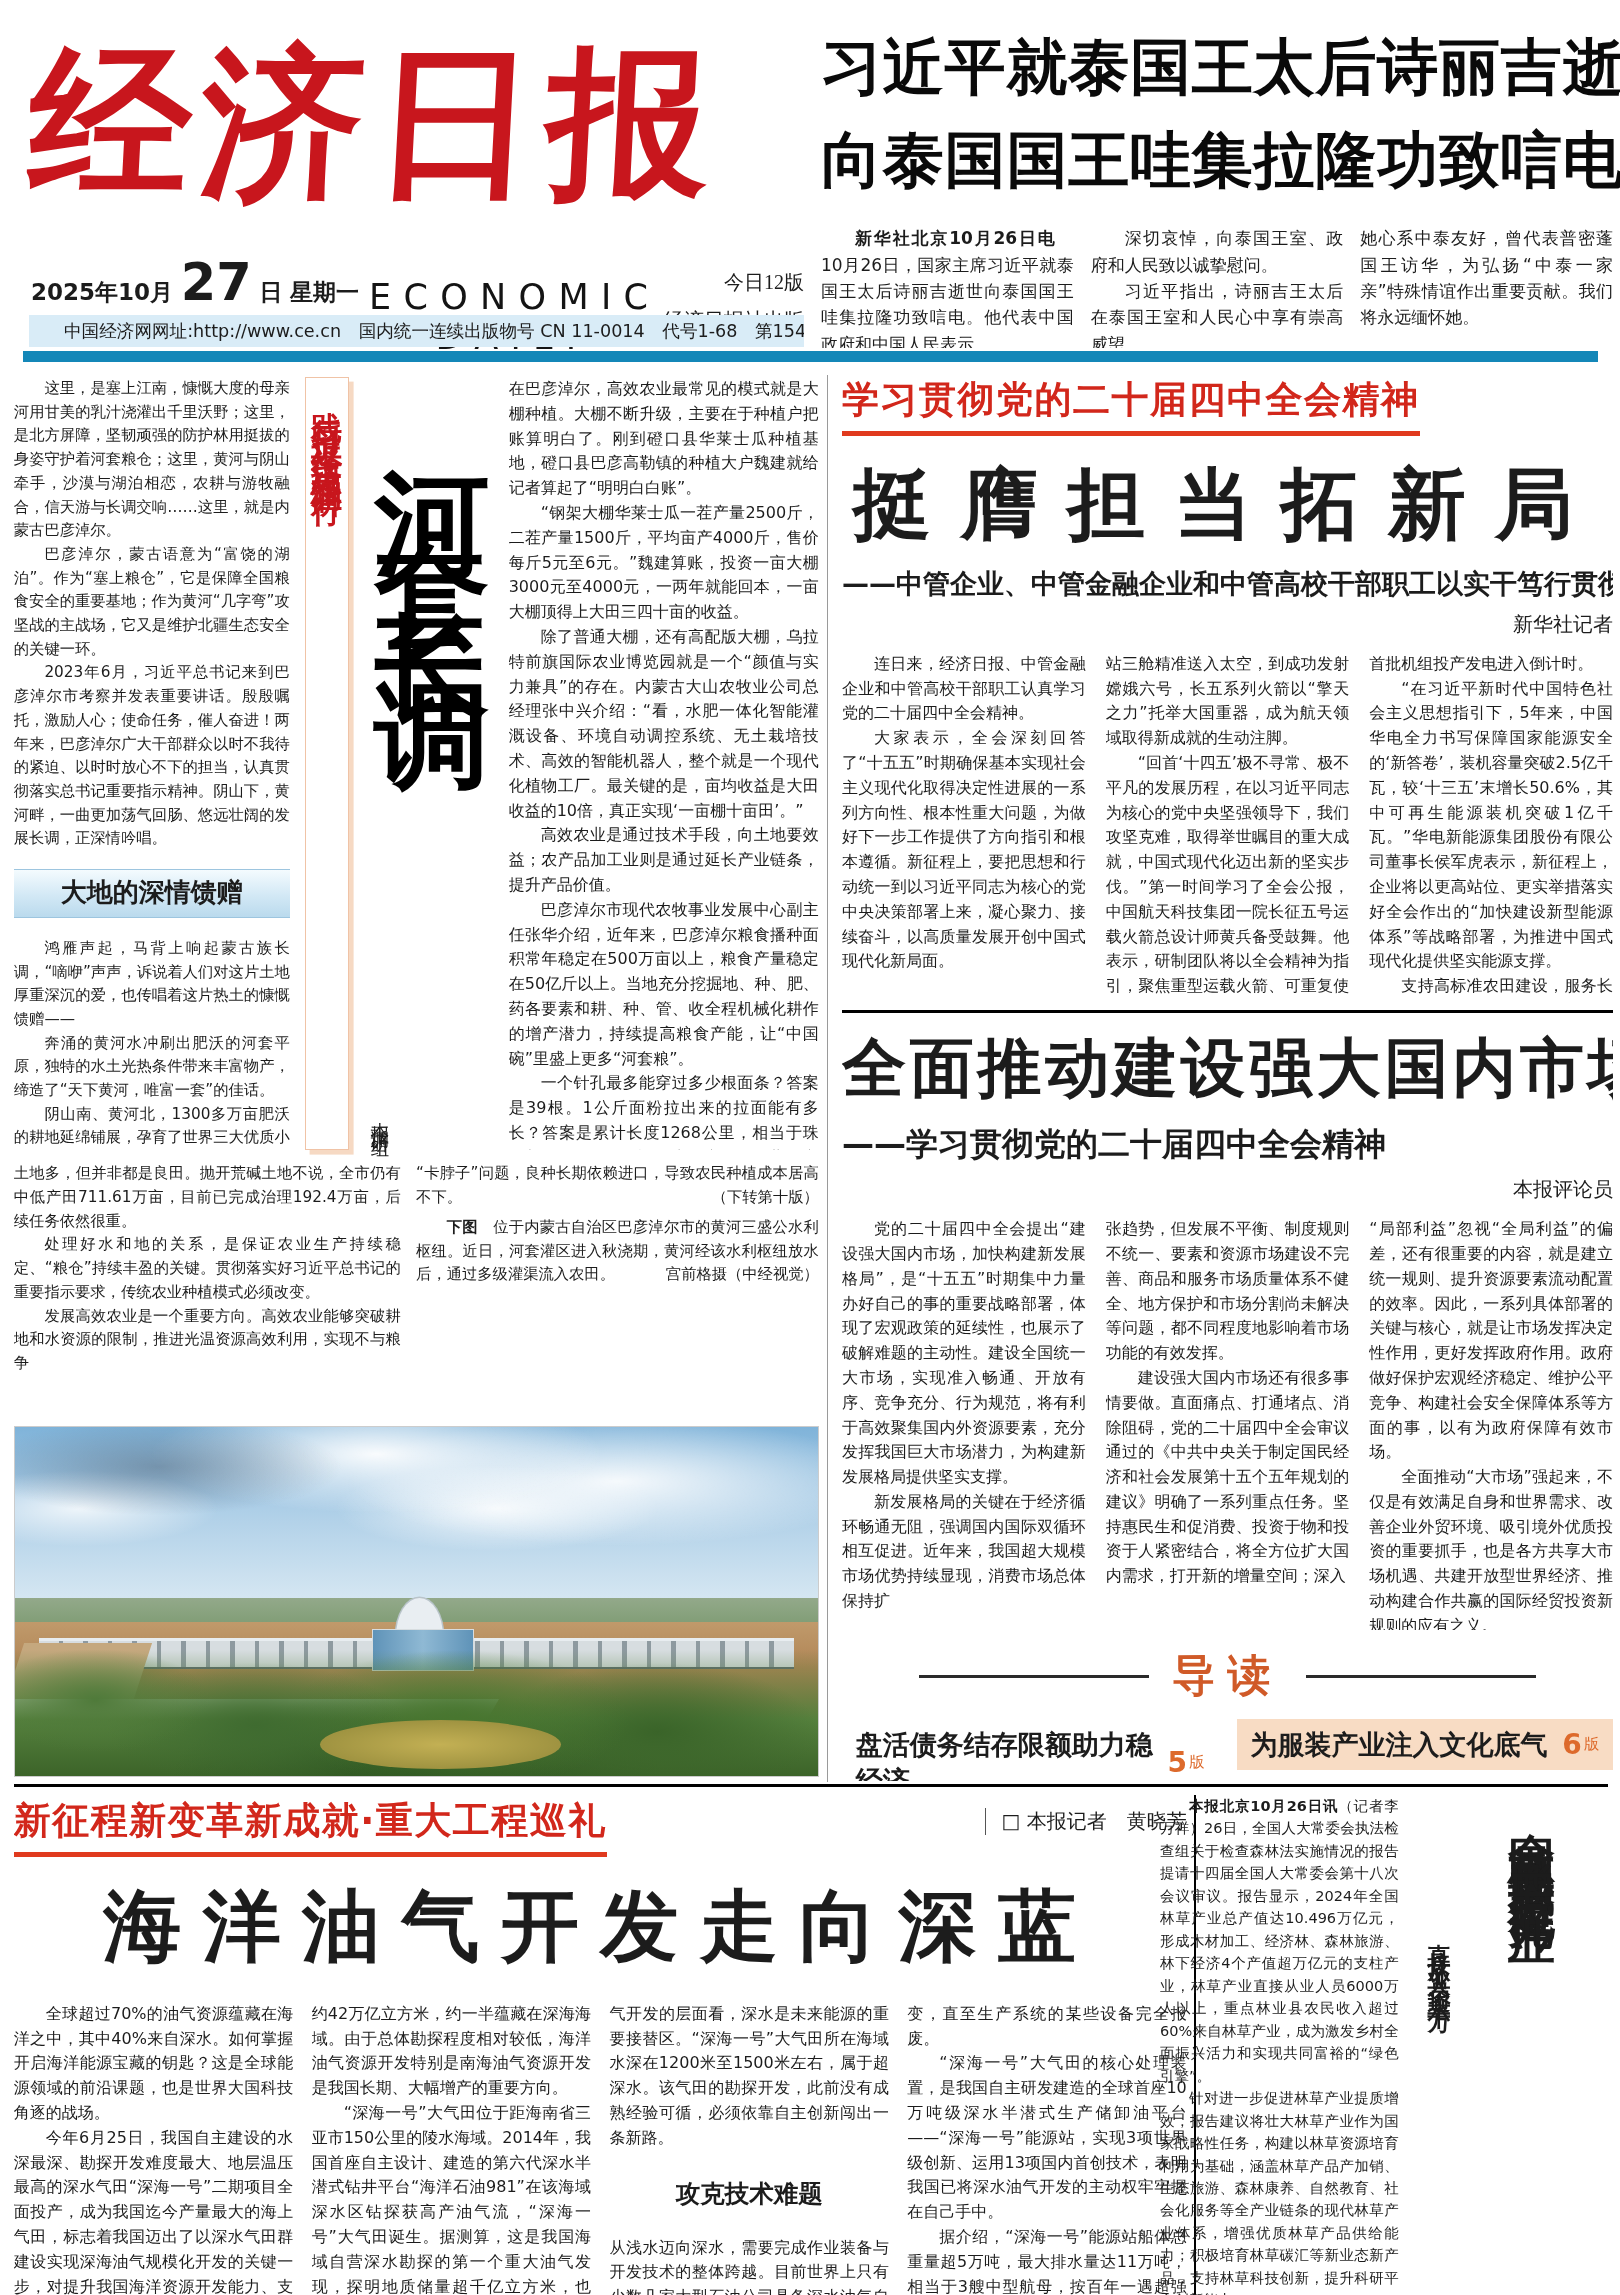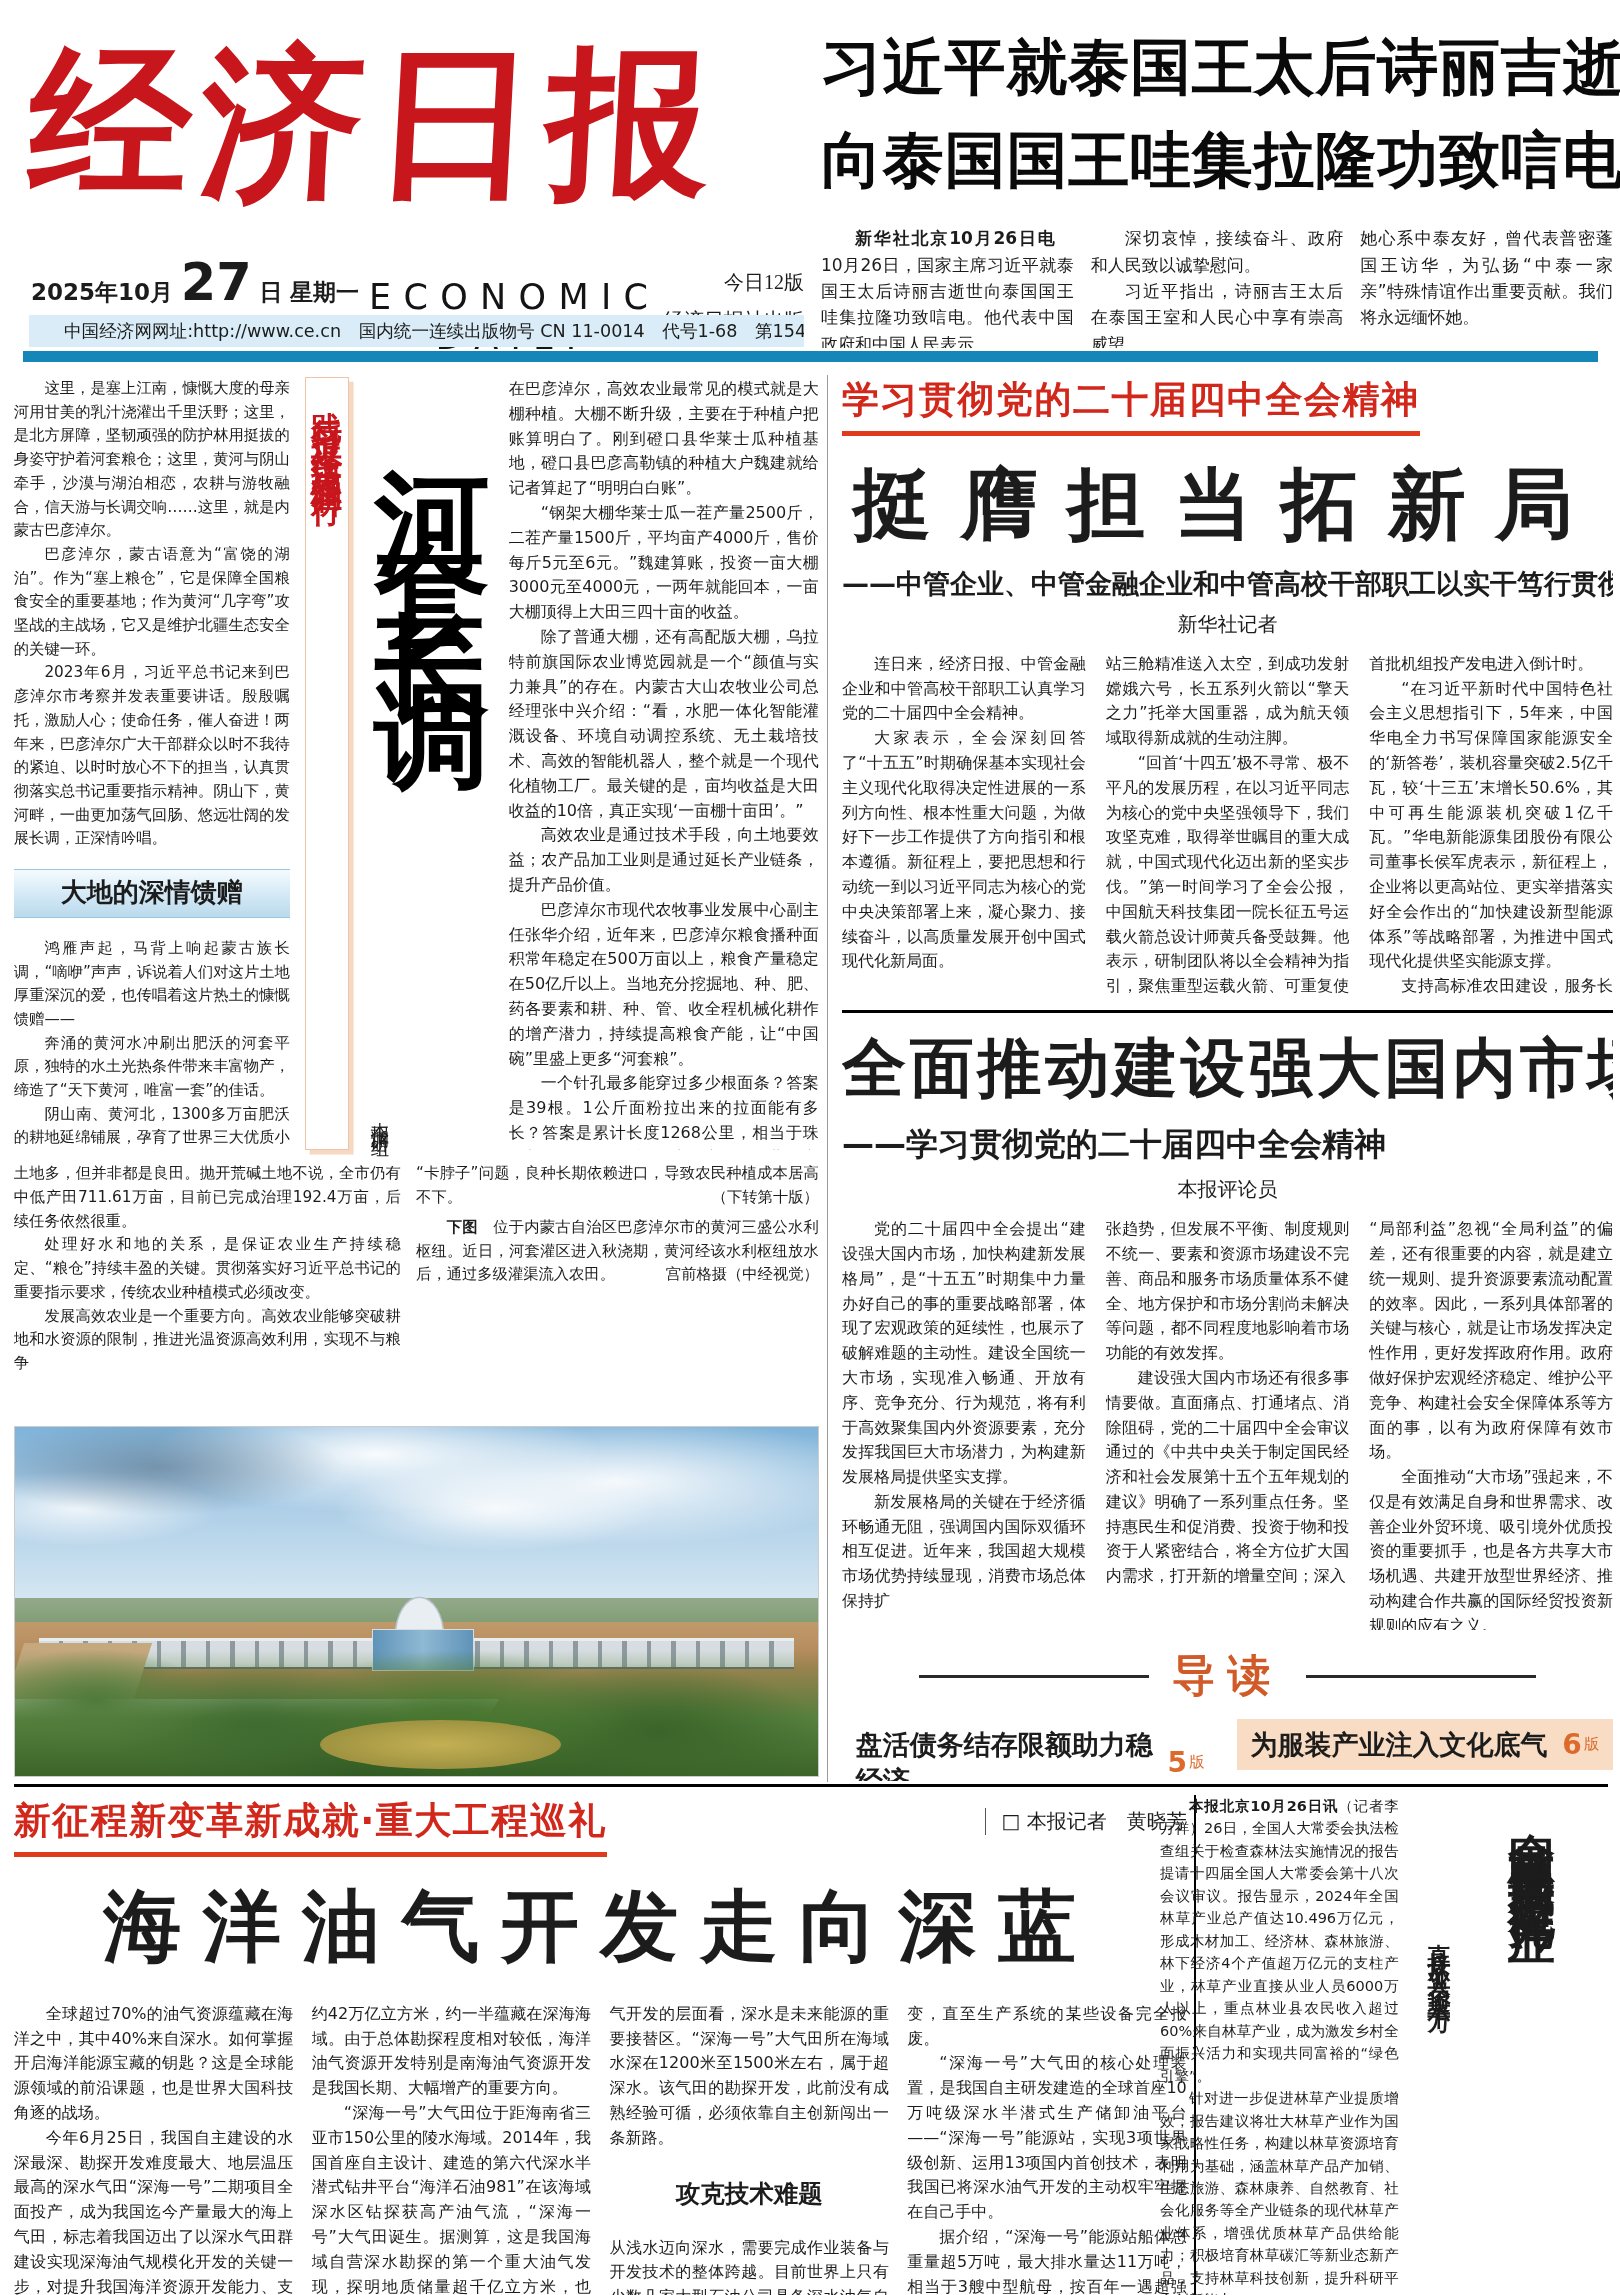--- a/index.html
+++ b/index.html
@@ -95,21 +95,21 @@
        background:radial-gradient(ellipse at center,#c3b054,#9a8f3e 80%);}
   .dirt{position:absolute;left:0;top:62%;width:16%;height:16%;background:#c5a87e;transform:skewX(-18deg);}
 
   
   .rightmid{left:842px;top:375px;width:771px;height:1406px;overflow:hidden;}
   .eyebrow{display:inline-block;font-size:37px;font-weight:900;color:#d2271b;
            border-bottom:5.4px solid #e03a1e;padding-bottom:6.1px;letter-spacing:1.5px;}
   .plenary-hl{margin-top:17px;text-align:center;font-family:"Liberation Serif","DejaVu Serif",serif;
               font-size:78px;font-weight:900;letter-spacing:29px;white-space:nowrap;}
   .plenary-sub{margin-top:7.7px;text-align:center;font-size:27px;font-weight:bold;white-space:nowrap;}
-  .byline-c{margin-top:9.2px;text-align:center;font-size:20px;font-family:"Liberation Serif","DejaVu Serif",serif;}
+  .byline-c{margin-top:9.2px;text-align:right;font-size:20px;font-family:"Liberation Serif","DejaVu Serif",serif;}
   .body3{margin-top:13.8px;display:flex;gap:20px;overflow:hidden;}
   .body3 .col{flex:1;font-size:16px;overflow:hidden;}
   .subhead-c{text-align:center;text-indent:0;font-size:24.5px;font-weight:bold;margin:26px 0;}
   .secrule{margin-top:12.3px;height:3.1px;background:#000;}
   .market-hl{margin-top:12.3px;text-align:center;font-size:64px;font-weight:900;letter-spacing:3.8px;white-space:nowrap;}
   .market-sub{margin-top:10.7px;font-size:32px;font-weight:bold;}
 
   .daodu{margin-top:17px;}
   .daodu .titlerow{display:flex;align-items:center;justify-content:center;gap:23px;}
   .daodu .rule{width:230px;height:3.1px;background:#2a2a2a;}
@@ -164,21 +164,21 @@
   <div class="abs tealbar"></div>
 
   <div class="abs topstory">
     <div class="hl">习近平就泰国王太后诗丽吉逝世</div>
     <div class="hl">向泰国国王哇集拉隆功致唁电</div>
     <div class="cols">
       <div class="col">
         <p><span class="lead">新华社北京10月26日电</span><span>　10月26日，国家主席习近平就泰国王太后诗丽吉逝世向泰国国王哇集拉隆功致唁电。他代表中国政府和中国人民表示</span></p>
       </div>
       <div class="col">
-          <p>深切哀悼，接续奋斗、政府和人民致以诚挚慰问。</p>
+          <p>深切哀悼，向泰国王室、政府和人民致以诚挚慰问。</p>
           <p>习近平指出，诗丽吉王太后在泰国王室和人民心中享有崇高威望。</p>
         </div>
       <div class="col cont">
           <p>她心系中泰友好，曾代表普密蓬国王访华，为弘扬“中泰一家亲”特殊情谊作出重要贡献。我们将永远缅怀她。</p>
         </div>
     </div>
   </div>
 
   <div class="abs vrule-mid"></div>
   <div class="abs hrule-bottom"></div>

